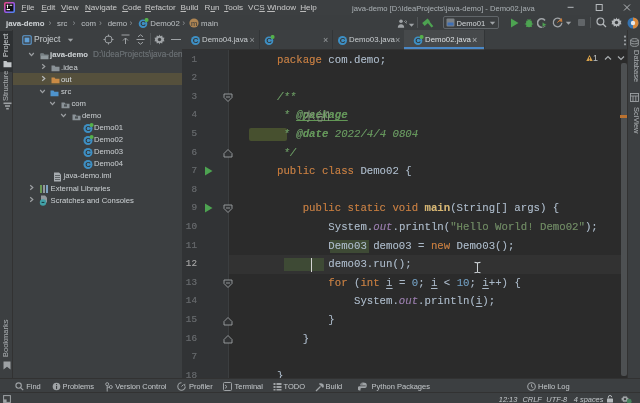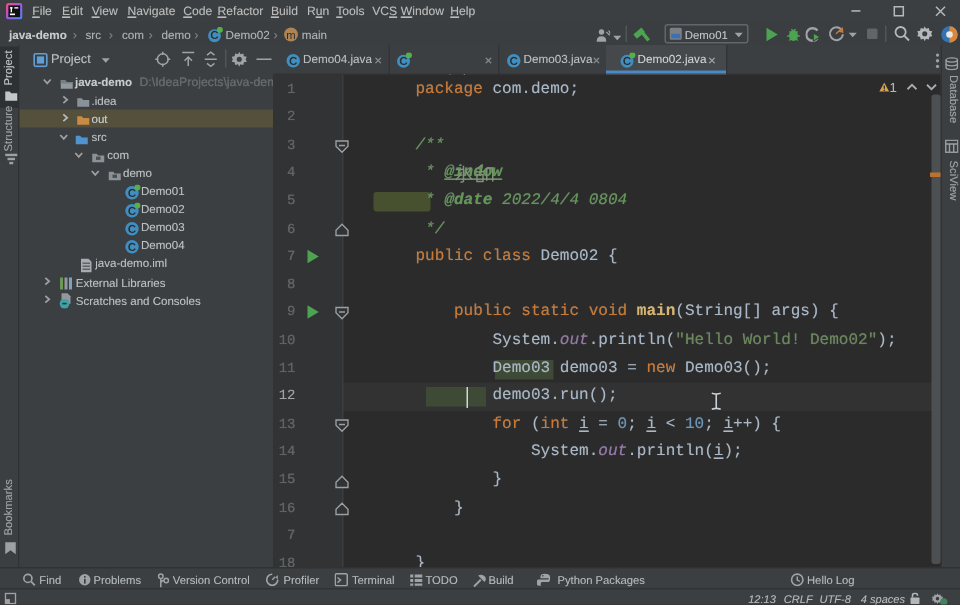--- a/index.html
+++ b/index.html
@@ -83,20 +83,21 @@
     <span class="menu" style="left:61.1px"><u>V</u>iew</span>
     <span class="menu" style="left:85px"><u>N</u>avigate</span>
     <span class="menu" style="left:122.2px"><u>C</u>ode</span>
     <span class="menu" style="left:145px"><u>R</u>efactor</span>
     <span class="menu" style="left:180.6px"><u>B</u>uild</span>
     <span class="menu" style="left:204.6px">R<u>u</u>n</span>
     <span class="menu" style="left:224.2px"><u>T</u>ools</span>
     <span class="menu" style="left:248.1px">VC<u>S</u></span>
     <span class="menu" style="left:267.2px"><u>W</u>indow</span>
     <span class="menu" style="left:300.2px"><u>H</u>elp</span>
+    <span id="wintitle">java-demo [D:\IdeaProjects\java-demo] - Demo02.java</span>
 
     <svg class="abs" style="left:566px;top:0" width="66" height="14" viewBox="0 0 66 14">
       <line x1="1.6" y1="7.3" x2="7.6" y2="7.3" stroke="#b5b9bc" stroke-width="1"></line>
       <rect x="30.2" y="4.5" width="6" height="6" fill="none" stroke="#b5b9bc" stroke-width="1"></rect>
       <path d="M58 4.5 L64 10.5 M64 4.5 L58 10.5" stroke="#b5b9bc" stroke-width="1"></path>
     </svg>
   </div>
 
   <div id="navbar">
     <span class="bc" style="left:6px;font-weight:bold;color:#c7cbce">java-demo</span>
@@ -453,21 +454,21 @@
 
     <div class="abs" style="left:0;top:205.7px;width:399px;height:18.6px;background:#323232"></div>
 
     <div class="hl" style="left:21.3px;top:78.5px;width:37.5px;background:#47502f;border-radius:2px"></div>
 
     <div class="hl" style="left:101.9px;top:190px;width:39.2px"></div>
     <div class="hl" style="left:56.4px;top:208.6px;width:39.2px"></div>
 
     <div class="cl" style="top:1.1px;padding-left:5px"><span class="k">package</span> com.demo;</div>
     <div class="cl" style="top:38.3px;padding-left:5px"><span class="doc">/**</span></div>
-    <div class="cl" style="top:56.9px;padding-left:5px"><span class="doc"> * <span class="dt">@indow</span></span></div>
+    <div class="cl" style="top:56.9px;padding-left:5px"><span class="doc"> * <span class="dt">@package</span></span></div>
     <div class="cl" style="top:75.5px;padding-left:5px"><span class="doc"> * <span class="dt" style="text-decoration:none">@date</span> 2022/4/4 0804</span></div>
     <div class="cl" style="top:94.1px;padding-left:5px"><span class="doc"> */</span></div>
     <div class="cl" style="top:112.7px;padding-left:5px"><span class="k">public class</span> Demo02 {</div>
     <div class="cl" style="top:149.9px;padding-left:5px">    <span class="k">public static void</span> <span class="md">main</span>(String[] args) {</div>
     <div class="cl" style="top:168.5px;padding-left:5px">        System.<span class="fld">out</span>.println(<span class="s">"Hello World! Demo02"</span>);</div>
     <div class="cl" style="top:187.1px;padding-left:5px">        Demo03 demo03 = <span class="k">new</span> Demo03();</div>
     <div class="cl" style="top:205.7px;padding-left:5px">        demo03.run();</div>
     <div class="cl" style="top:224.3px;padding-left:5px">        <span class="k">for</span> (<span class="k">int</span> <span class="iu">i</span> = <span class="n">0</span>; <span class="iu">i</span> &lt; <span class="n">10</span>; <span class="iu">i</span>++) {</div>
     <div class="cl" style="top:242.9px;padding-left:5px">            System.<span class="fld">out</span>.println(<span class="iu">i</span>);</div>
     <div class="cl" style="top:261.5px;padding-left:5px">        }</div>

